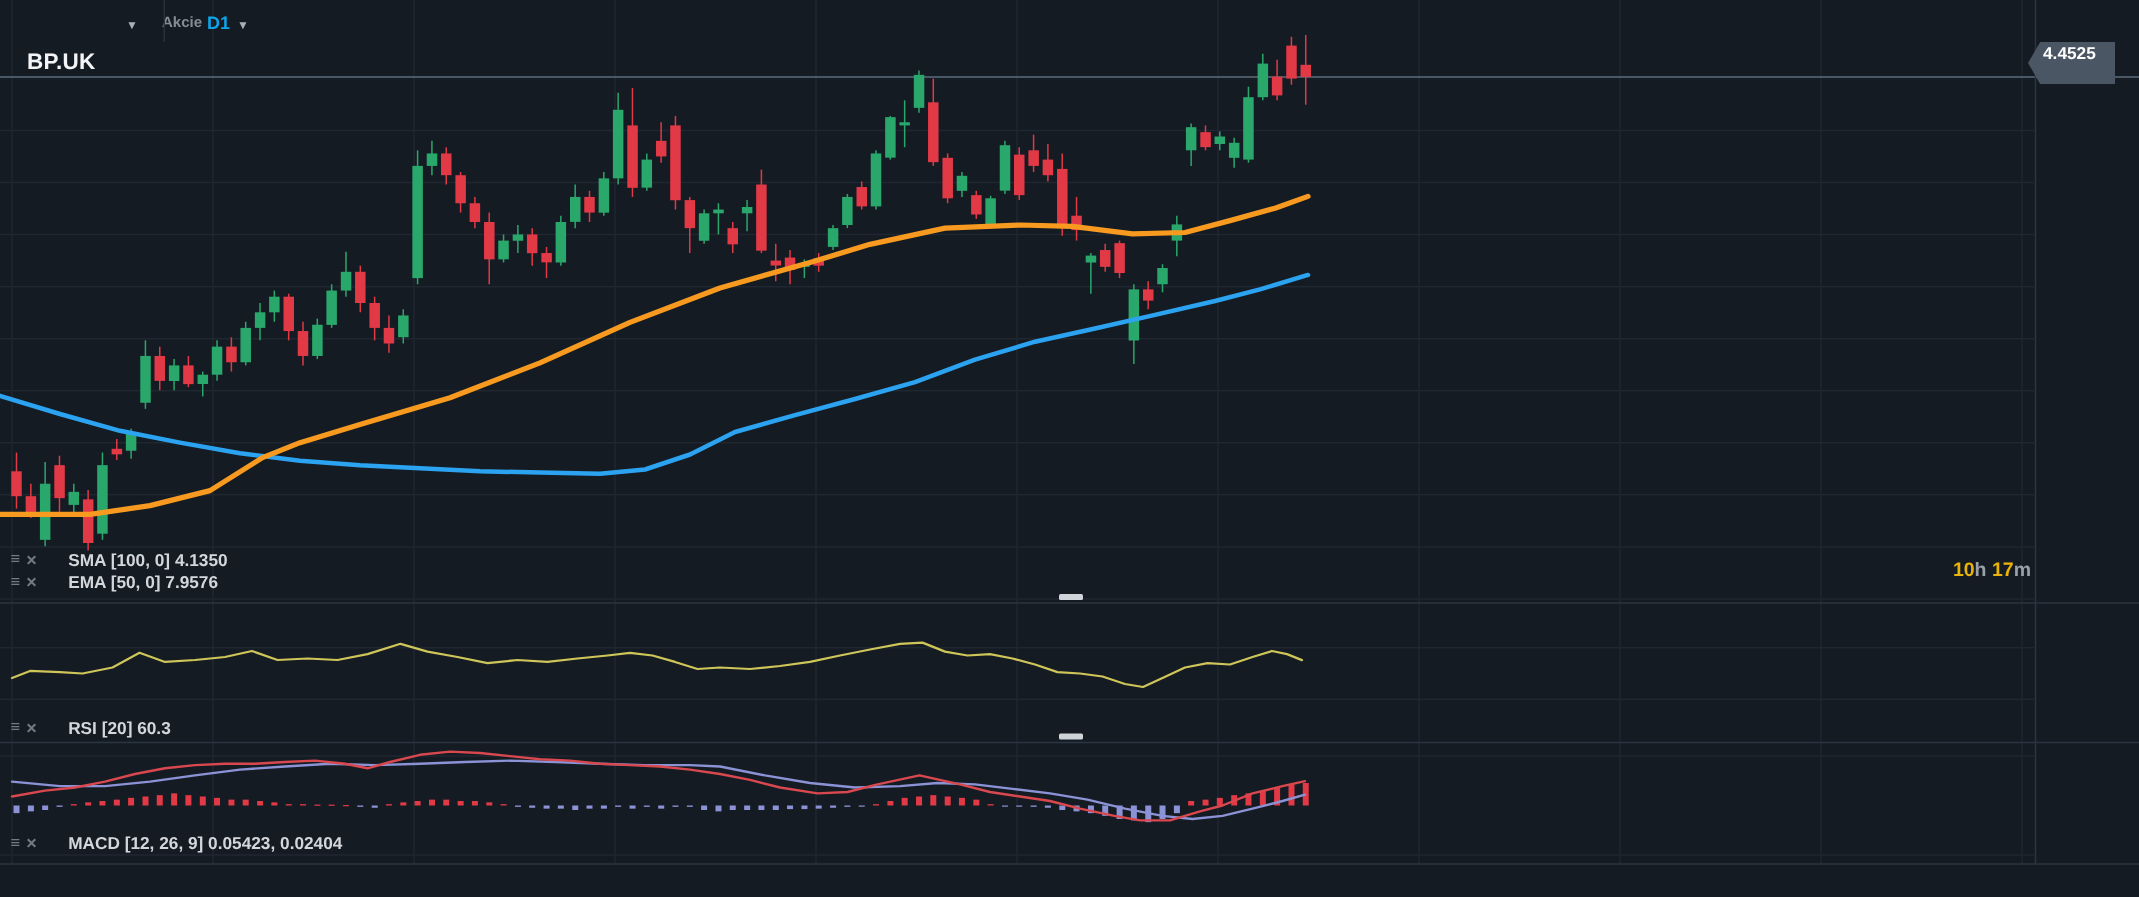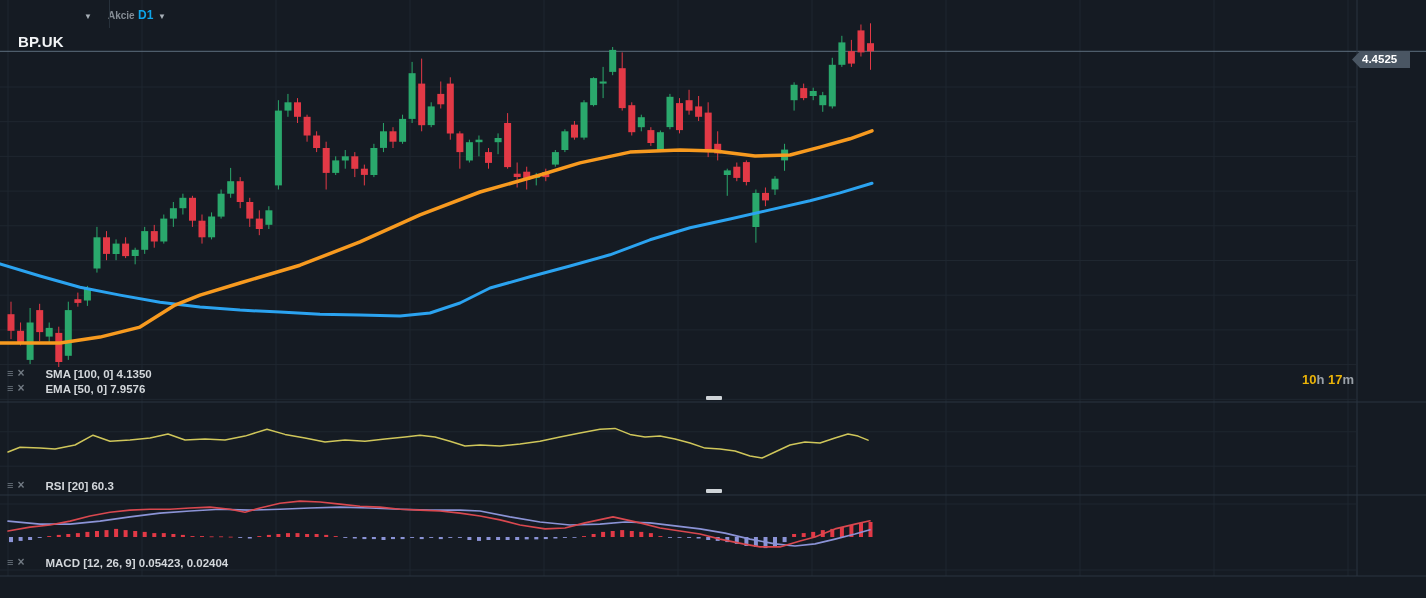--- a/index.html
+++ b/index.html
@@ -17,21 +17,21 @@
   .legend-row{display:flex;align-items:center;gap:4px;height:13px;}
   .legend-row .ic{font-size:11px;line-height:11px;color:#727b84;cursor:pointer;}
   .legend-row .ic.x{font-size:12px;font-weight:700;}
   .legend-row .txt{font-size:11.5px;font-weight:700;color:#d3d7db;margin-left:17px;}
   .lg-sma{left:7px;top:367px;}
   .lg-ema{left:7px;top:382px;}
   .lg-rsi{left:7px;top:479px;}
   .lg-macd{left:7px;top:556px;}
   .countdown{right:72px;top:372px;font-size:13px;font-weight:700;color:#9aa1a8;}
   .countdown b{color:#eab308;font-weight:700;}
-  .price-tag{left:1352px;top:51px;width:58px;height:17px;background:#4a5663;
+  .price-tag{left:1352px;top:28px;width:58px;height:28px;background:#4a5663;
              clip-path:polygon(0 50%,14% 0,100% 0,100% 100%,14% 100%);
              color:#ffffff;font-size:11.5px;font-weight:700;line-height:17px;padding-left:10px;box-sizing:border-box;}
   .axis-y{position:absolute;left:1357px;top:0;width:69px;height:576px;cursor:ns-resize;}
   .axis-x{position:absolute;left:0;top:577px;width:1426px;height:21px;cursor:ew-resize;}
 </style>
 </head>
 <body>
 
 <div class="app">
   <svg id="plot" width="1426" height="598">

